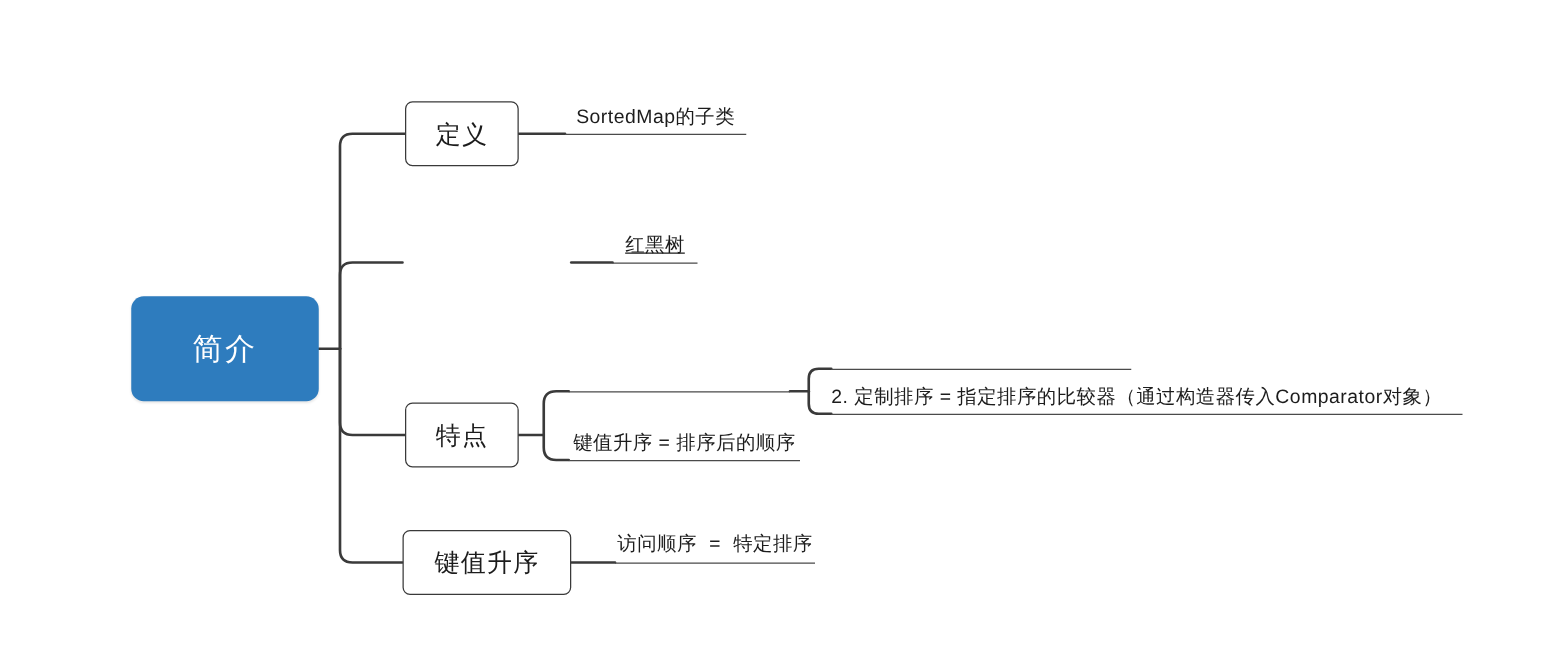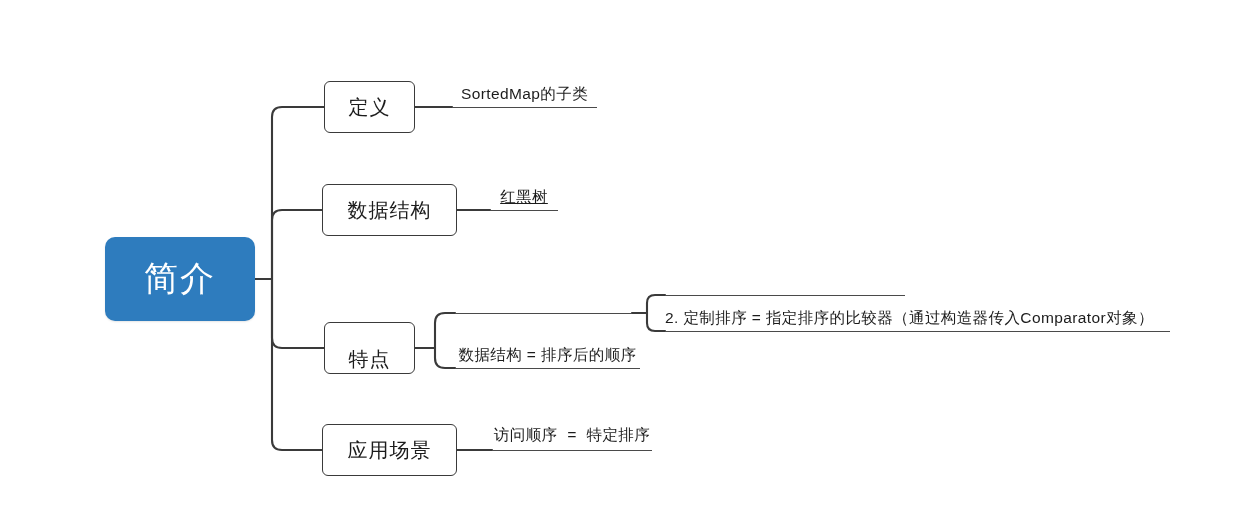--- a/index.html
+++ b/index.html
@@ -32,21 +32,21 @@
     box-sizing: border-box;
     display: flex;
     align-items: center;
     justify-content: center;
     white-space: nowrap;
   }
   .root-node {
     background: #2E7CBE;
     border-radius: 10px;
     color: #ffffff;
-    font-size: 34px;
+    font-size: 24px;
     letter-spacing: 2px;
     box-shadow: 0 1px 2px rgba(0,0,0,0.10);
   }
   .branch-node {
     background: #ffffff;
     border: 1.7px solid #3a3a3a;
     border-radius: 6px;
     color: #1c1c1c;
     font-size: 20px;
     letter-spacing: 1px;
@@ -109,47 +109,44 @@
   </div>
 
   <div class="node branch-node" style="left:324px; top:81px; width:91px; height:52px;">
     <span>定义</span>
   </div>
   <div class="leaf-label" style="left:452px; top:82px; width:145px; height:25px;">
     <span>SortedMap的子类</span>
   </div>
   <div class="leaf-underline" style="left:452px; top:107px; width:145px;"></div>
 
-  <div class="node branch-node" style="left:322px; top:184px; width:135px; height:52px;">
-    <span>数据结构</span>
-  </div>
   <div class="leaf-label" style="left:490px; top:185px; width:68px; height:25px;text-decoration:underline;">
     <span>红黑树</span>
   </div>
   <div class="leaf-underline" style="left:490px; top:210px; width:68px;"></div>
 
-  <div class="node branch-node" style="left:324px; top:322px; width:91px; height:52px;align-items:flex-end;">
+  <div class="node branch-node" style="left:324px; top:322px; width:91px; height:52px;">
     <span>特点</span>
   </div>
 
   <div class="leaf-underline" style="left:455px; top:313px; width:177px;"></div>
 
   <div class="leaf-label" style="left:455px; top:343px; width:185px; height:25px;">
-    <span>数据结构 = 排序后的顺序</span>
+    <span>键值升序 = 排序后的顺序</span>
   </div>
   <div class="leaf-underline" style="left:455px; top:368px; width:185px;"></div>
 
   <div class="leaf-underline" style="left:665px; top:295px; width:240px;"></div>
 
   <div class="leaf-label align-left" style="left:665px; top:306px; width:505px; height:25px;">
     <span>2. 定制排序 = 指定排序的比较器（通过构造器传入Comparator对象）</span>
   </div>
   <div class="leaf-underline" style="left:665px; top:331px; width:505px;"></div>
 
   <div class="node branch-node" style="left:322px; top:424px; width:135px; height:52px;">
-    <span>应用场景</span>
+    <span>键值升序</span>
   </div>
   <div class="leaf-label" style="left:492px; top:425px; width:160px; height:25px;font-family:Liberation Mono, monospace;">
     <span>访问顺序 = 特定排序</span>
   </div>
   <div class="leaf-underline" style="left:492px; top:450px; width:160px;"></div>
 
 </div>
 
 </body></html>

